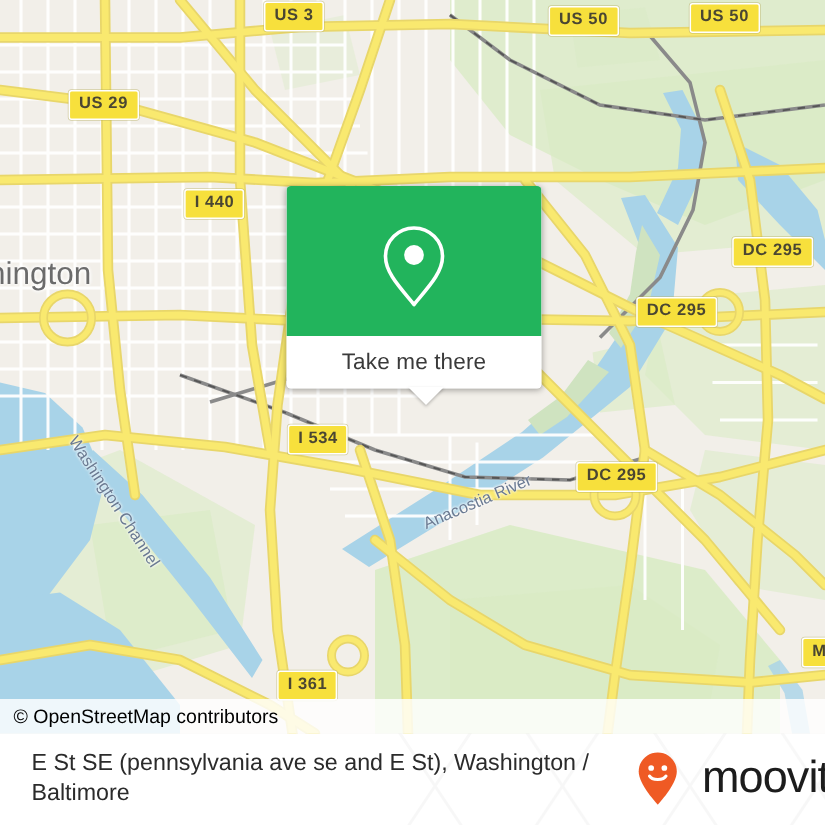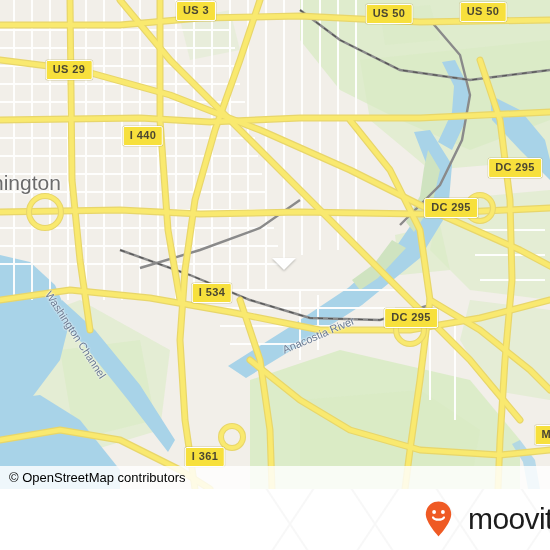--- a/index.html
+++ b/index.html
@@ -289,20 +289,31 @@
     <div class="shield" style="left:483px;top:12px;">US 50</div>
     <div class="shield" style="left:69px;top:70px;">US 29</div>
     <div class="shield" style="left:143px;top:136px;">I 440</div>
     <div class="shield" style="left:515px;top:168px;">DC 295</div>
     <div class="shield" style="left:451px;top:208px;">DC 295</div>
     <div class="shield" style="left:212px;top:293px;">I 534</div>
     <div class="shield" style="left:411px;top:318px;">DC 295</div>
     <div class="shield" style="left:516px;top:435px;margin-left:46px;">MD 218</div>
     <div class="shield" style="left:205px;top:457px;">I 361</div>
 
+    <div class="card">
+      <div class="card-green">
+        <svg class="pin-svg" width="46" height="58" viewBox="0 0 46 58">
+          <path d="M23,3 C12.5,3 4,11.5 4,22 C4,33 14,43 23,54 C32,43 42,33 42,22 C42,11.5 33.5,3 23,3 Z" fill="none" stroke="#ffffff" stroke-width="2.4" stroke-linejoin="round"></path>
+          <circle cx="23" cy="21" r="6.6" fill="#ffffff"></circle>
+        </svg>
+      </div>
+      <div class="card-foot">
+        <span class="card-foot-label">Take me there</span>
+      </div>
+    </div>
     <div class="card-tail"></div>
 
     <div class="attrib">
       <span class="attrib-text">© OpenStreetMap contributors</span>
     </div>
   </div>
 
   <div class="footer">
     <svg class="footer-watermark" viewBox="0 0 330 90" preserveAspectRatio="none">
       <g stroke="#9a9a9a" stroke-width="2" fill="none">
@@ -310,20 +321,21 @@
           <path d="M70,0 L10,90"></path>
         <path d="M95,0 L155,90"></path>
           <path d="M155,0 L95,90"></path>
         <path d="M180,0 L240,90"></path>
           <path d="M240,0 L180,90"></path>
         <path d="M265,0 L325,90"></path>
           <path d="M325,0 L265,90"></path>
       </g>
     </svg>
   </div>
+  <div class="footer-title">E St SE (pennsylvania ave se and E St), Washington / Baltimore</div>
 
   <div class="brand">
     <svg width="27" height="36" viewBox="0 0 27 36">
       <path d="M13.5,0.6 C6.4,0.6 0.8,6.2 0.8,13.3 C0.8,22 13.5,35.4 13.5,35.4 C13.5,35.4 26.2,22 26.2,13.3 C26.2,6.2 20.6,0.6 13.5,0.6 Z" fill="#ef5a24"></path>
       <circle cx="9.1" cy="11" r="1.9" fill="#ffffff"></circle>
       <circle cx="17.9" cy="11" r="1.9" fill="#ffffff"></circle>
       <path d="M8.0,16.4 C9.6,19.4 17.4,19.4 19.0,16.4" fill="none" stroke="#ffffff" stroke-width="2.1" stroke-linecap="round"></path>
     </svg>
     <span class="brand-word">moovit</span>
   </div>

